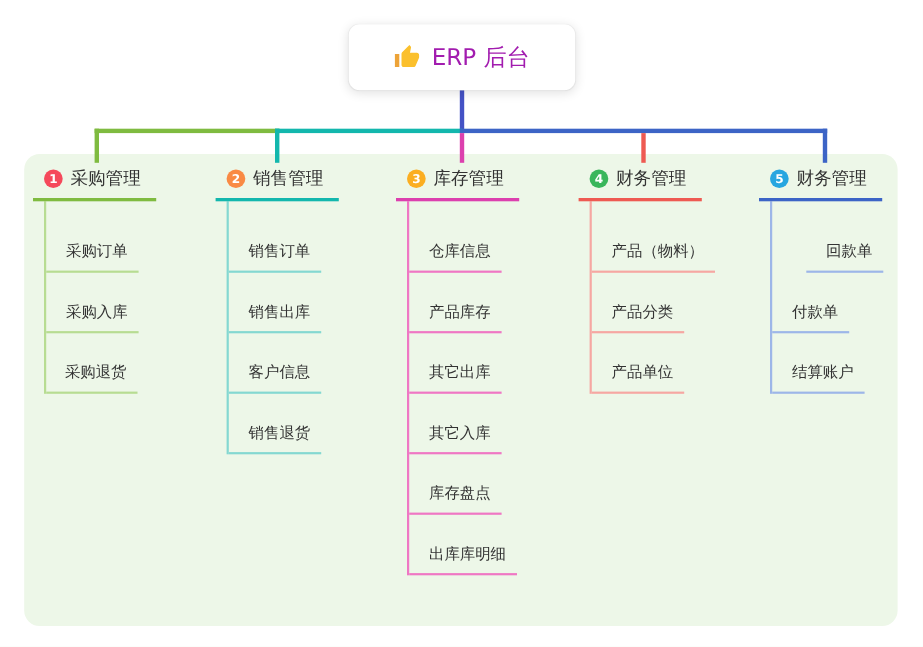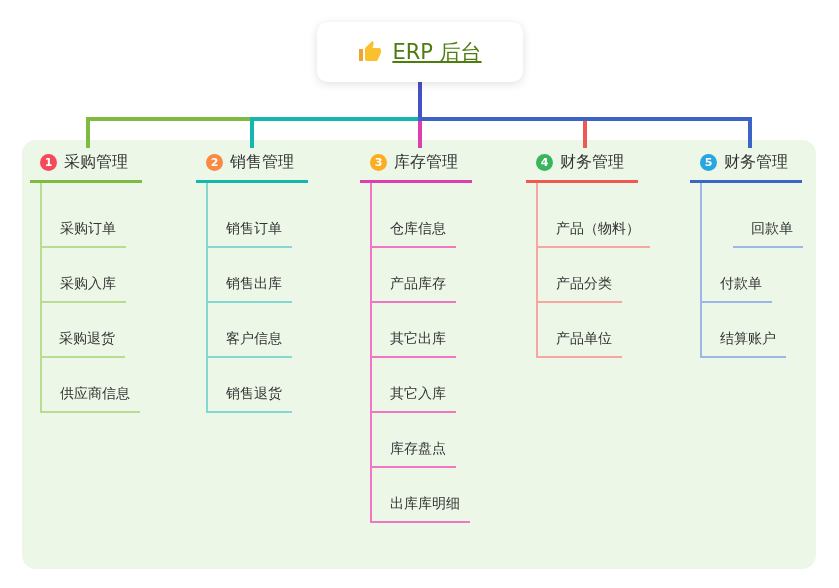--- a/index.html
+++ b/index.html
@@ -22,21 +22,21 @@
   .drop-2 { left:250px; top:117px; width:4px; height:31px; }
   .drop-3 { left:418px; top:121px; width:4px; height:27px; }
   .drop-4 { left:583px; top:121px; width:4px; height:27px; }
   .drop-5 { left:748px; top:117px; width:4px; height:31px; }
 
   .root-card {
     position:absolute; left:317px; top:22px; width:206px; height:60px;
     background:#ffffff; border-radius:10px;
     box-shadow:0 2px 10px rgba(0,0,0,.12), 0 0 1px rgba(0,0,0,.06);
     display:flex; align-items:center; justify-content:center; gap:10px;
-    font-size:21px; font-weight:500; color:#4d7c0f; z-index:3;text-decoration:underline;
+    font-size:21px; font-weight:500; color:#a21caf; z-index:3;
   }
   .root-card svg { display:block; }
 
   .branch { position:absolute; top:148px; z-index:2; }
   .b1 { left:30px; }  .b2 { left:196px; } .b3 { left:360px; }
   .b4 { left:526px; } .b5 { left:690px; }
 
   .branch-title {
     display:inline-flex; align-items:center; gap:7px;
     padding:2px 14px 6px 10px; line-height:24px;
@@ -88,23 +88,20 @@
   </div>
   <div class="children" style="border-left-color: rgb(183, 220, 146);">
     <div class="child">
       <span class="child-label" style="border-bottom-color: rgb(183, 220, 146);">采购订单</span>
     </div>
     <div class="child">
       <span class="child-label" style="border-bottom-color: rgb(183, 220, 146);">采购入库</span>
     </div>
     <div class="child">
       <span class="child-label" style="border-bottom-color: rgb(183, 220, 146); padding-left: 17px;">采购退货</span>
-    </div>
-    <div class="child">
-      <span class="child-label" style="border-bottom-color: rgb(183, 220, 146);">供应商信息</span>
     </div>
   </div>
 </div>
 
 <div class="branch b2">
   <div class="branch-title" style="border-bottom-color: rgb(19, 183, 173);">
     <span class="badge" style="background-color: rgb(249, 138, 68);">2</span>
     <span>销售管理</span>
   </div>
   <div class="children" style="border-left-color: rgb(132, 216, 209);">

